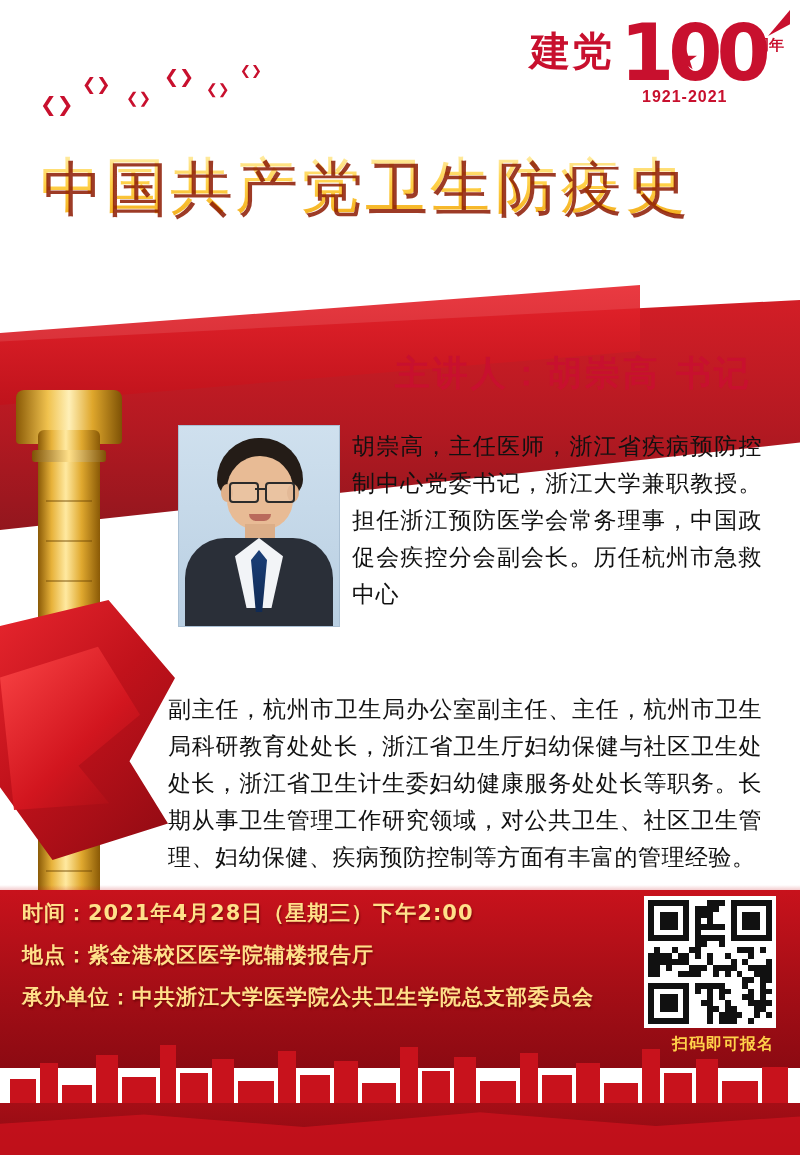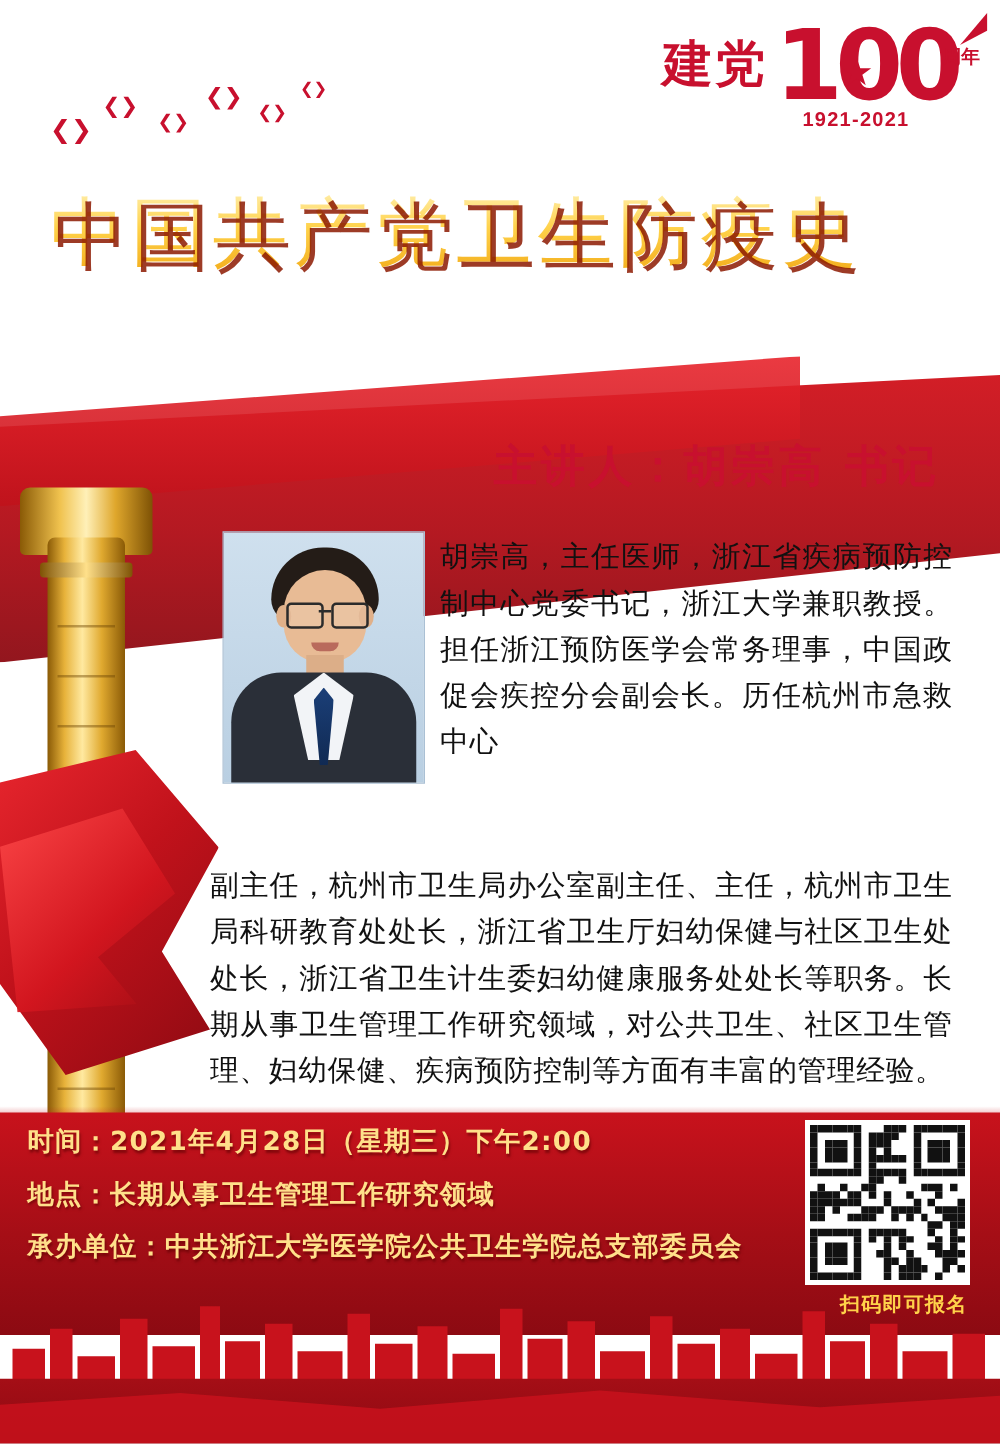--- a/index.html
+++ b/index.html
@@ -273,21 +273,21 @@
     <div class="p-tie"></div>
   </div>
 
   <div class="bio">胡崇高，主任医师，浙江省疾病预防控制中心党委书记，浙江大学兼职教授。担任浙江预防医学会常务理事，中国政促会疾控分会副会长。历任杭州市急救中心</div>
   <div class="bio-wide">副主任，杭州市卫生局办公室副主任、主任，杭州市卫生局科研教育处处长，浙江省卫生厅妇幼保健与社区卫生处处长，浙江省卫生计生委妇幼健康服务处处长等职务。长期从事卫生管理工作研究领域，对公共卫生、社区卫生管理、妇幼保健、疾病预防控制等方面有丰富的管理经验。</div>
 
   <div class="info-bg-top"></div>
   <div class="info-bg"></div>
   <div class="info">
     <div>时间：2021年4月28日（星期三）下午2:00</div>
-    <div>地点：长期从事卫生管理工作研究领域</div>
+    <div>地点：紫金港校区医学院辅楼报告厅</div>
     <div>承办单位：中共浙江大学医学院公共卫生学院总支部委员会</div>
   </div>
 
   <div class="qr-wrap">
     <div class="qr" id="qr">
         <i class="on"></i>
         <i class="on"></i>
         <i class="on"></i>
         <i class="on"></i>
         <i class="on"></i>

